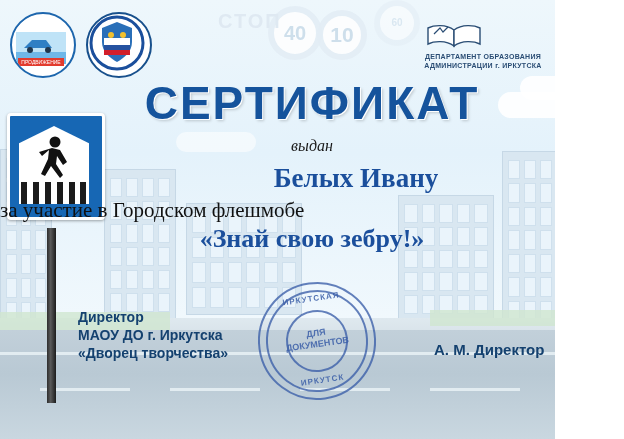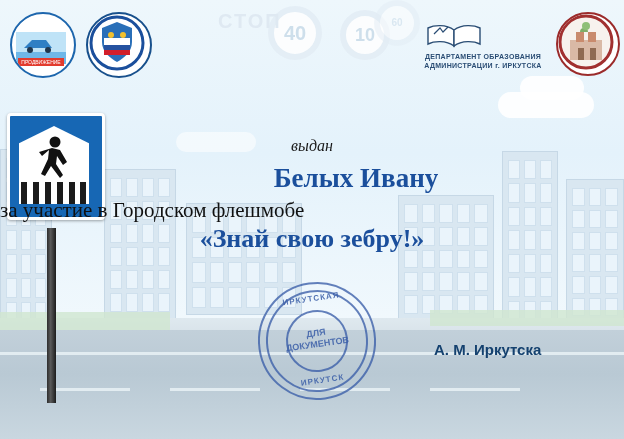--- a/index.html
+++ b/index.html
@@ -5,21 +5,21 @@
   html, body {
     margin: 0;
     padding: 0;
     background: #ffffff;
   }
   body {
     font-family: "Liberation Sans", sans-serif;
   }
   #cert {
     position: relative;
-    width: 624px;
+    width: 555px;
     height: 439px;
     overflow: hidden;
     background: #ffffff;
     text-decoration: underline;
   }
 
   
   .sky {
     position: absolute;
     left: 0; top: 0;
@@ -276,21 +276,21 @@
   }
 </style>
 </head>
 <body>
 
 <div id="cert">
 
   <div class="sky"></div>
 
   <div class="wm-circle" style="left:268px; top:6px; width:42px; height:42px; line-height:42px; font-size:20px;">40</div>
-  <div class="wm-circle" style="left:340px; top:10px; width:38px; height:38px; line-height:38px; font-size:18px;">10</div>
+  <div class="wm-circle" style="left:317px; top:10px; width:38px; height:38px; line-height:38px; font-size:21px;">10</div>
   <div class="wm" style="left:218px; top:10px; font-size:20px; letter-spacing:2px;">СТОП</div>
   <div class="wm-circle" style="left:374px; top:0px; width:34px; height:34px; line-height:34px; font-size:10px; opacity:.5;">60</div>
 
   <div class="cloud" style="left:498px;top:92px;width:96px;height:26px;"></div>
   <div class="cloud" style="left:520px;top:76px;width:64px;height:24px;"></div>
   <div class="cloud" style="left:176px;top:132px;width:80px;height:20px;opacity:.55;"></div>
 
   <div class="bld" style="left:0px;width:52px;height:180px;bottom:110px;">
     <div class="win-grid" style="grid-template-columns:repeat(3,1fr);grid-template-rows:repeat(7,1fr);">
       <div class="win"></div>
@@ -520,26 +520,32 @@
         <i style="left:2px;height:22px;"></i>
         <i style="left:14px;height:22px;"></i>
         <i style="left:26px;height:22px;"></i>
         <i style="left:38px;height:22px;"></i>
         <i style="left:50px;height:22px;"></i>
         <i style="left:61px;height:22px;"></i>
       </div>
     </div>
   </div>
 
+  <div class="title">СЕРТИФИКАТ</div>
   <div class="issued">выдан</div>
   <div class="recipient">Белых Ивану</div>
   <div class="reason">за участие в Городском флешмобе</div>
   <div class="event">«Знай свою зебру!»</div>
 
-  <div class="sig-right">А. М. Иркутска</div>
+  <div class="sig-left">
+    <div>Директор</div>
+    <div>МАОУ ДО г. Иркутска</div>
+    <div>«Дворец творчества»</div>
+  </div>
+  <div class="sig-right">А. М. Директор</div>
 
   <div class="stamp">
     <div class="ring" style="left:0;top:0;width:114px;height:114px;"></div>
     <div class="ring" style="left:8px;top:8px;width:98px;height:98px;"></div>
     <div class="ring" style="left:28px;top:28px;width:58px;height:58px;"></div>
     <div class="stxt" style="top:12px;font-size:8px;letter-spacing:1px;">ИРКУТСКАЯ</div>
     <div class="stxt" style="top:46px;font-size:9px;">ДЛЯ</div>
     <div class="stxt" style="top:57px;font-size:9px;">ДОКУМЕНТОВ</div>
     <div class="stxt" style="top:94px;font-size:8px;letter-spacing:1px;">ИРКУТСК</div>
   </div>

